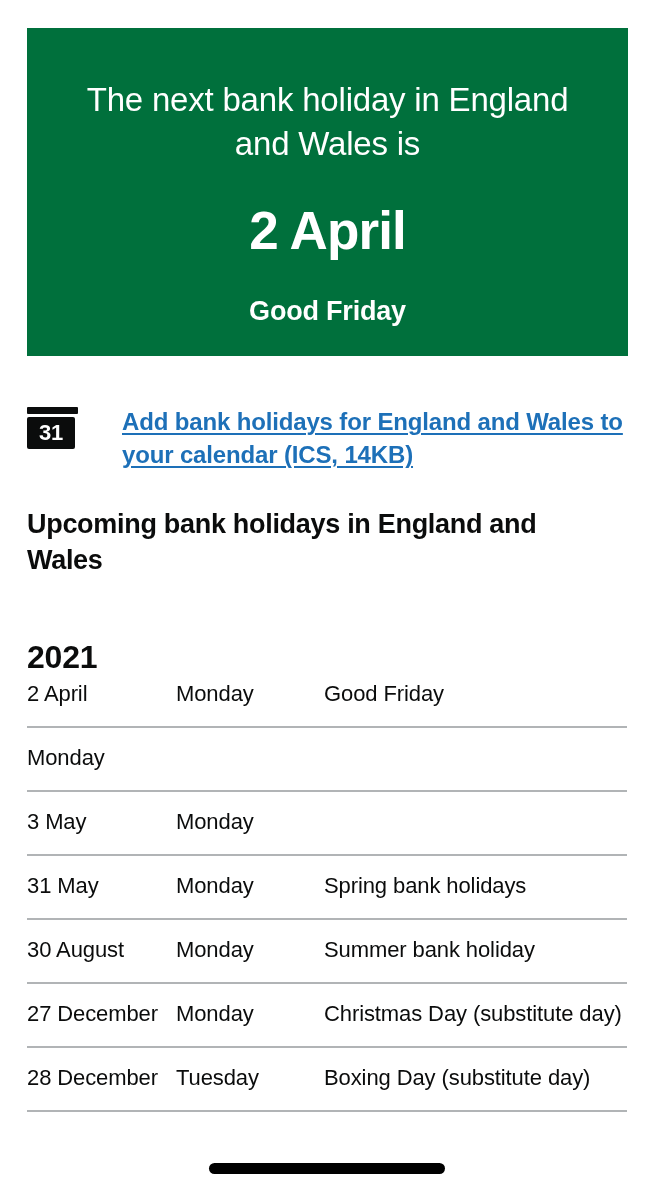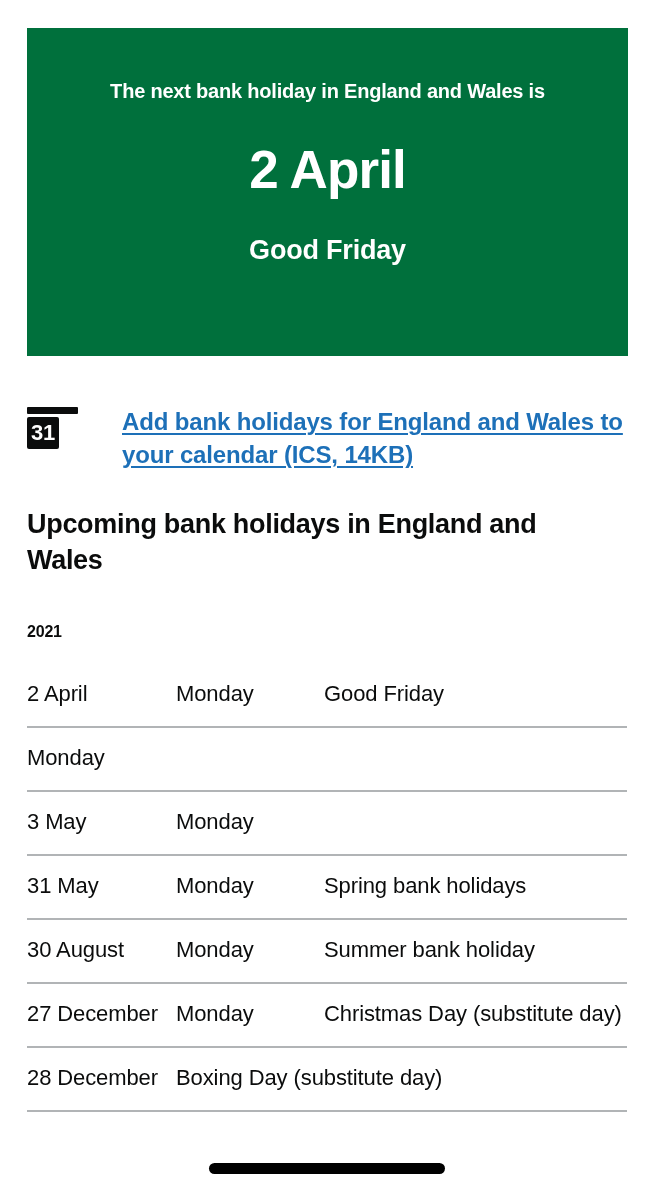--- a/index.html
+++ b/index.html
@@ -27,23 +27,23 @@
     height: 328px;
     background: #00703c;
     color: #ffffff;
     display: flex;
     flex-direction: column;
     align-items: center;
     justify-content: flex-start;
     padding: 50px 38px 0 38px;
   }
   .banner-lead {
-    font-size: 20px;
+    font-size: 33px;
     line-height: 1.32;
-    font-weight: bold;
+    font-weight: normal;
     text-align: center;
     letter-spacing: -0.2px;
     max-width: 500px;
   }
   .banner-date {
     font-size: 53px;
     line-height: 1.05;
     font-weight: bold;
     text-align: center;
     letter-spacing: -0.9px;
@@ -73,21 +73,21 @@
     margin-top: 2px;
   }
   .calendar-icon-bar {
     width: 51px;
     height: 7px;
     background: #0b0c0c;
     border-radius: 1px;
   }
   .calendar-icon-body {
     margin-top: 3px;
-    width: 32px;
+    width: 48px;
     height: 32px;
     background: #0b0c0c;
     border-radius: 2px;
     color: #ffffff;
     font-size: 22px;
     font-weight: bold;
     line-height: 32px;
     text-align: center;
     letter-spacing: -0.3px;
   }
@@ -113,21 +113,21 @@
     width: 580px;
     font-size: 27px;
     line-height: 1.32;
     font-weight: bold;
     letter-spacing: -0.3px;
   }
   .year-heading {
     position: absolute;
     left: 27px;
     top: 606px;
-    font-size: 16px;
+    font-size: 32px;
     line-height: 1.2;
     font-weight: bold;
     letter-spacing: -0.2px;
   }
 
   
   .holiday-table {
     position: absolute;
     left: 27px;
     top: 664px;
@@ -223,18 +223,19 @@
   </div>
 
   <div class="holiday-row">
     <div class="cell-date">27 December</div>
     <div class="cell-day">Monday</div>
     <div class="cell-name">Christmas Day (substitute day)</div>
   </div>
 
   <div class="holiday-row">
     <div class="cell-date">28 December</div>
+    <div class="cell-day">Tuesday</div>
     <div class="cell-name">Boxing Day (substitute day)</div>
   </div>
 
 </div>
 
 <div class="home-indicator"></div>
 
 </body></html>

